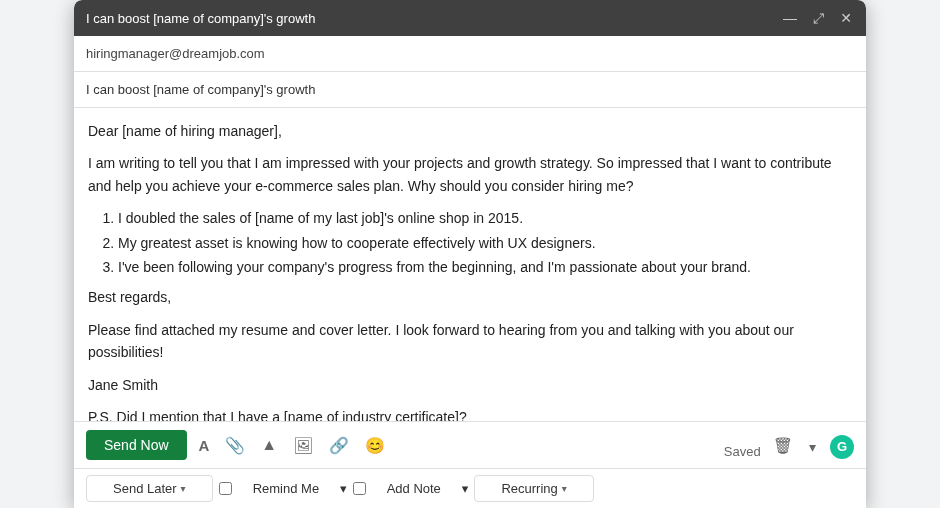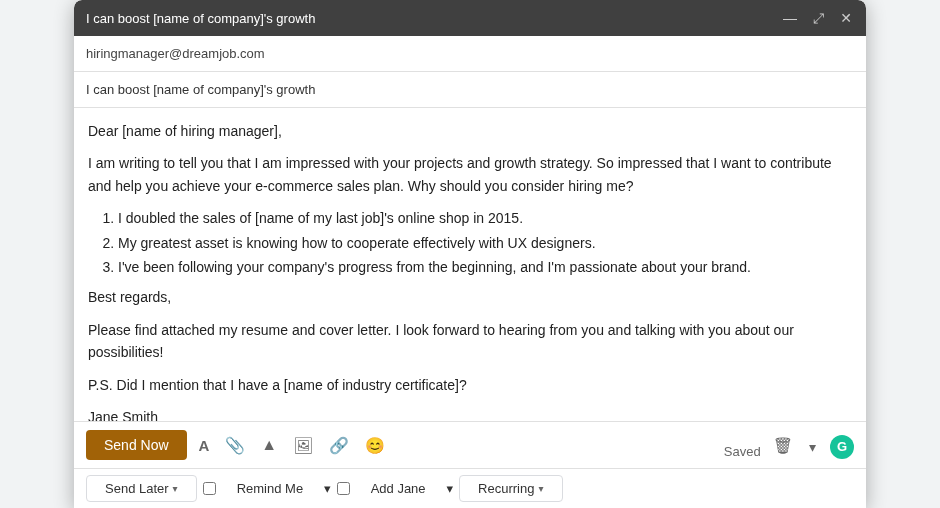--- a/index.html
+++ b/index.html
@@ -90,21 +90,21 @@
     }
     .toolbar {
       border-top: 1px solid #e0e0e0;
       padding: 8px 12px;
       display: flex;
       align-items: center;
       gap: 8px;
       background: #fff;
     }
     .send-btn {
-      background: #a16207;
+      background: #15803d;
       color: #fff;
       border: none;
       border-radius: 4px;
       padding: 7px 18px;
       font-size: 14px;
       font-weight: 500;
       cursor: pointer;
     }
     .toolbar-icon {
       color: #666;
@@ -143,21 +143,21 @@
       padding: 6px 12px;
       display: flex;
       align-items: center;
       gap: 6px;
       background: #fff;
     }
     .bottom-btn {
       background: #fff;
       border: 1px solid #dadce0;
       border-radius: 4px;
-      padding: 5px 18px;
+      padding: 5px 26px;
       font-size: 13px;
       cursor: pointer;
       color: #333;
       display: flex;
       align-items: center;
       gap: 4px;
     }
     .bottom-btn .chevron {
       font-size: 10px;
       color: #666;
@@ -212,22 +212,22 @@
   <div class="body-area">
     <p>Dear [name of hiring manager],</p>
     <p>I am writing to tell you that I am impressed with your projects and growth strategy. So impressed that I want to contribute and help you achieve your e-commerce sales plan. Why should you consider hiring me?</p>
     <ol>
       <li>I doubled the sales of [name of my last job]'s online shop in 2015.</li>
       <li>My greatest asset is knowing how to cooperate effectively with UX designers.</li>
       <li>I've been following your company's progress from the beginning, and I'm passionate about your brand.</li>
     </ol>
     <p>Best regards,</p>
     <p>Please find attached my resume and cover letter. I look forward to hearing from you and talking with you about our possibilities!</p>
+    <p>Jane Smith</p>
     <p>P.S. Did I mention that I have a [name of industry certificate]?</p>
-    <p>Jane Smith</p>
   </div>
 
   <div class="toolbar">
     <button class="send-btn">Send Now</button>
 
     <button class="toolbar-icon" title="Format text">
       <span style="font-weight:bold;font-size:15px;">A</span>
     </button>
     <button class="toolbar-icon" title="Attach files">
       <span>📎</span>
@@ -260,21 +260,21 @@
     </button>
 
     <label class="checkbox-label">
       <input type="checkbox" style="">
       <span>Remind Me</span>
       <span class="chevron">▾</span>
     </label>
 
     <label class="checkbox-label">
       <input type="checkbox" style="">
-      <span>Add Jane</span>
+      <span>Add Note</span>
       <span class="chevron">▾</span>
     </label>
 
     <button class="bottom-btn">
       <span>Recurring</span>
       <span class="chevron">▾</span>
     </button>
   </div>
 </div>
 

